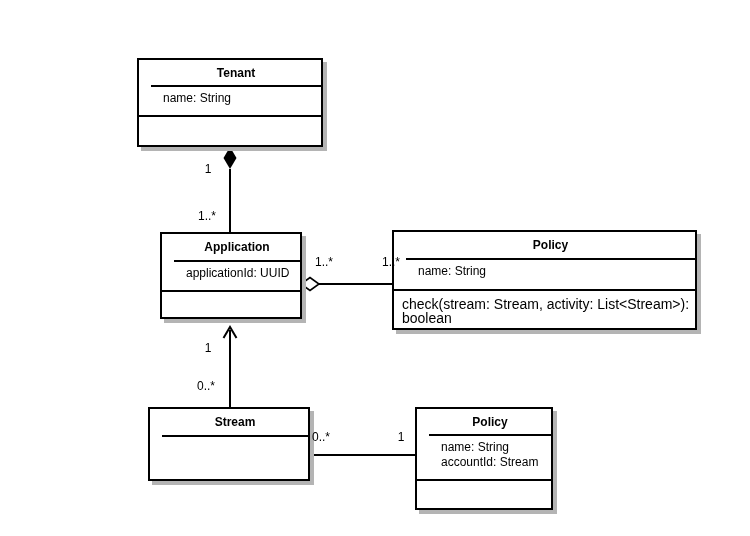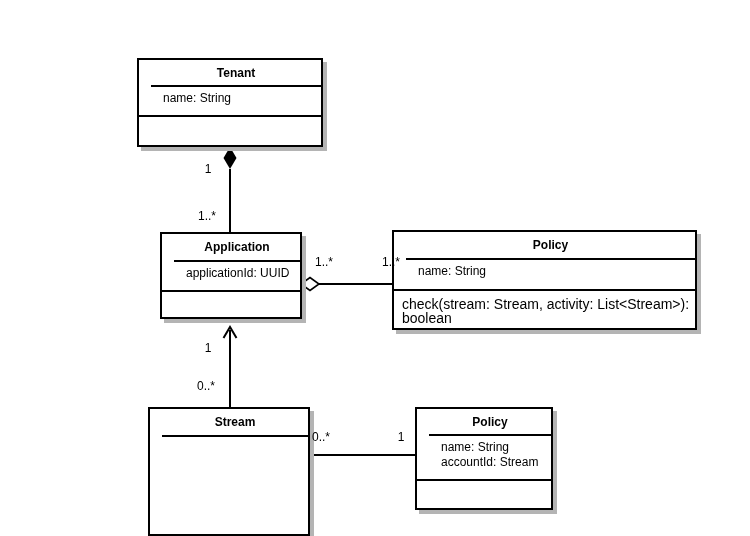--- a/index.html
+++ b/index.html
@@ -97,21 +97,21 @@
   <div class="uml-class" style="left:392px;top:230px;width:305px;height:100px;">
     <div class="uml-title" style="height:28px">Policy</div>
     <div class="uml-attrs" style="height:31px">
       <div>name: String</div>
     </div>
     <div class="uml-methods">
       <div>check(stream: Stream, activity: List&lt;Stream&gt;): boolean</div>
     </div>
   </div>
 
-  <div class="uml-class" style="left:148px;top:407px;width:162px;height:129px;">
+  <div class="uml-class" style="left:148px;top:407px;width:162px;height:74px;">
     <div class="uml-title" style="height:28px">Stream</div>
     <div class="uml-methods"></div>
   </div>
 
   <div class="uml-class" style="left:415px;top:407px;width:138px;height:103px;">
     <div class="uml-title" style="height:27px">Policy</div>
     <div class="uml-attrs" style="height:45px">
       <div>name: String</div>
       <div>accountId: Stream</div>
     </div>

